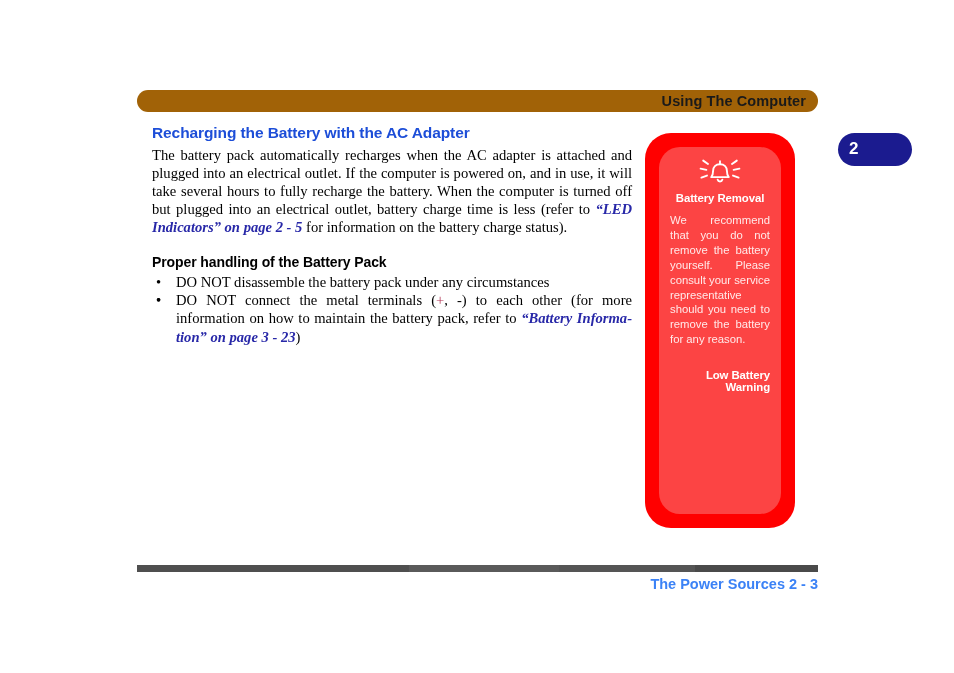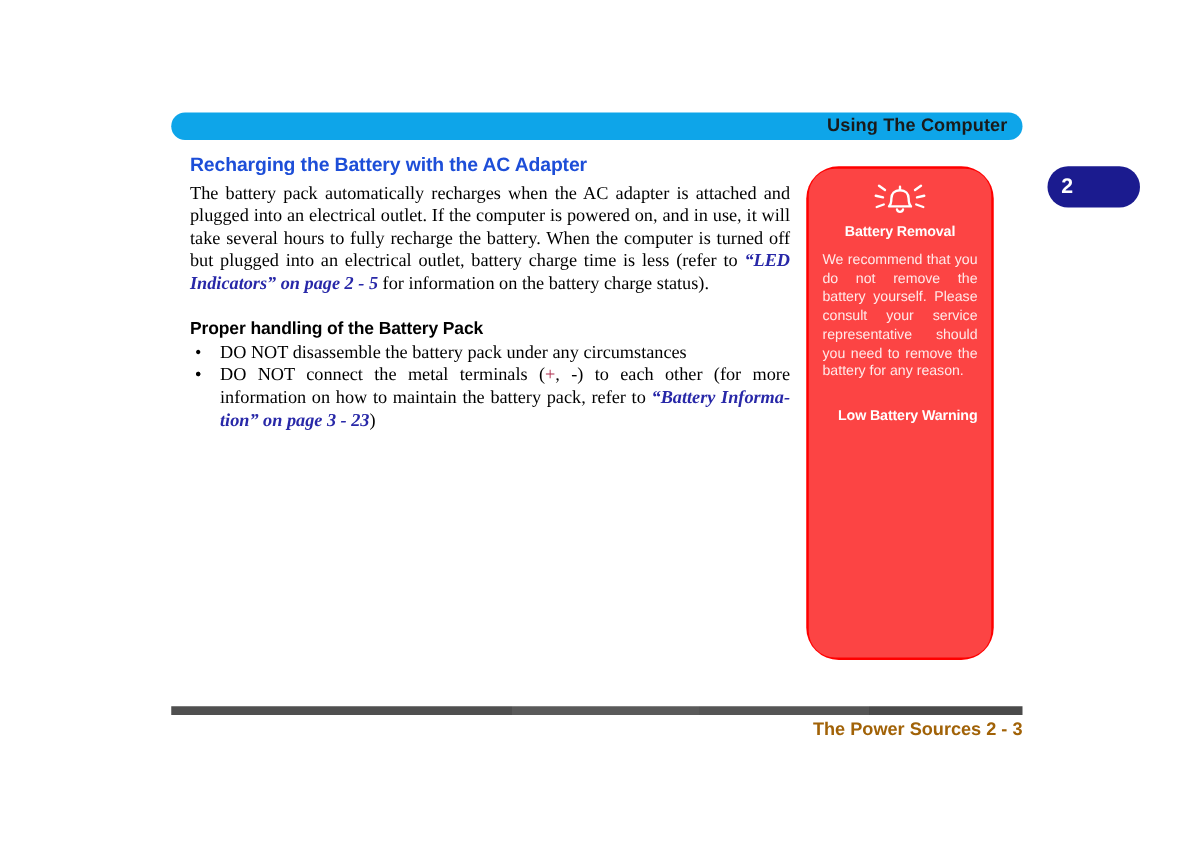--- a/index.html
+++ b/index.html
@@ -22,21 +22,21 @@
     height: 673px;
   }
 
   
   .header-bar {
     position: absolute;
     left: 137px;
     top: 90px;
     width: 681px;
     height: 22px;
-    background: #0ea5e9;
+    background: #a16207;
     border-radius: 11px;
     box-sizing: border-box;
   }
   .header-title {
     position: absolute;
     right: 12px;
     top: 3px;
     font-family: "Liberation Sans", sans-serif;
     font-size: 14.5px;
     font-weight: bold;
@@ -139,21 +139,21 @@
   
   .warning-box {
     position: absolute;
     left: 645px;
     top: 133px;
     width: 150px;
     height: 395px;
     background: #ff0000;
     border-radius: 26px;
     box-sizing: border-box;
-    padding: 2px;
+    padding: 14px;
   }
   .warning-inner {
     width: 100%;
     height: 100%;
     background: #fc4444;
     border-radius: 21px;
     box-sizing: border-box;
     padding: 6px 11px 10px 11px;
     position: relative;
   }
@@ -203,21 +203,21 @@
         #555555 62%, #555555 82%,
         #4a4a4a 82%, #4a4a4a 100%);
   }
   .footer-text {
     position: absolute;
     right: 136px;
     top: 576px;
     font-family: "Liberation Sans", sans-serif;
     font-size: 14.5px;
     font-weight: bold;
-    color: #a16207;
+    color: #3b82f6;
     white-space: nowrap;
   }
 </style>
 </head>
 <body>
 
 <div class="page">
 
   <div class="header-bar">
     <span class="header-title">Using The Computer</span>

